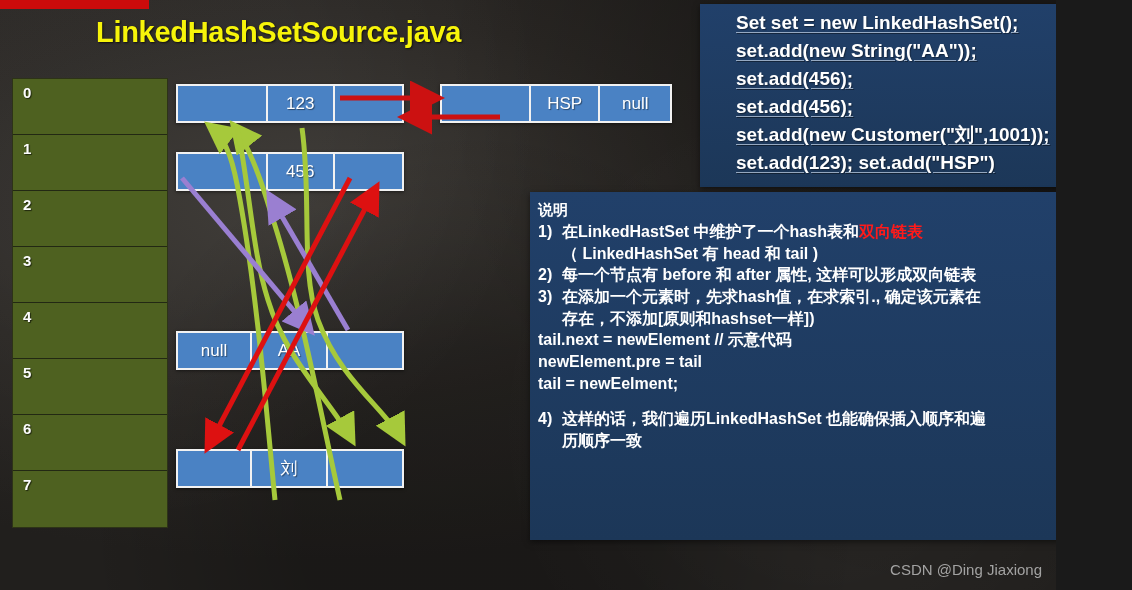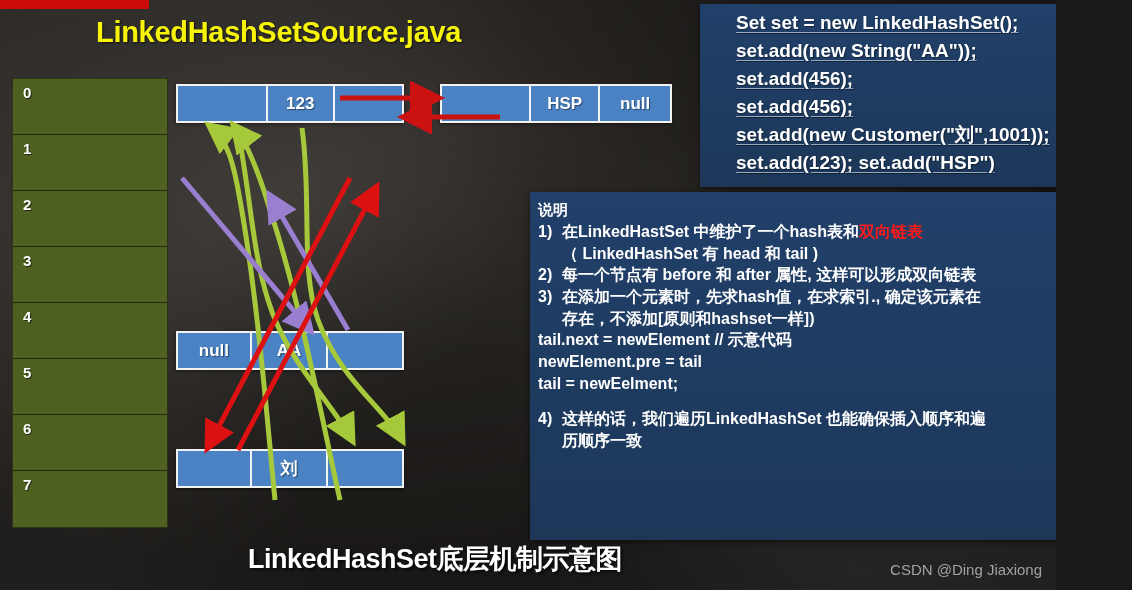--- a/index.html
+++ b/index.html
@@ -89,21 +89,21 @@
   }
   .node .cell {
     background: #4a82c4;
     border-right: 2px solid #f2f2f2;
     box-sizing: border-box;
     display: flex;
     align-items: center;
     justify-content: center;
     color: #ffffff;
     font-size: 17px;
-    font-weight: bold;
+    font-weight: normal;
     text-shadow: 1px 1px 1px rgba(0,0,0,.45);
     overflow: hidden;
     white-space: nowrap;
   }
   .node .cell:last-child { border-right: none; }
 
   
   #node-123  { left: 176px; top:  84px; width: 228px; height: 39px; }
   #node-hsp  { left: 440px; top:  84px; width: 232px; height: 39px; }
   #node-456  { left: 176px; top: 152px; width: 228px; height: 39px; }
@@ -270,20 +270,25 @@
     <div class="cell c1">123</div>
     <div class="cell c2"></div>
   </div>
 
   <div class="node" id="node-hsp">
     <div class="cell c0"></div>
     <div class="cell c1">HSP</div>
     <div class="cell c2">null</div>
   </div>
 
+  <div class="node" id="node-456">
+    <div class="cell c0"></div>
+    <div class="cell c1">456</div>
+    <div class="cell c2"></div>
+  </div>
 
   <div class="node" id="node-aa">
     <div class="cell c0">null</div>
     <div class="cell c1">AA</div>
     <div class="cell c2"></div>
   </div>
 
   <div class="node" id="node-liu">
     <div class="cell c0"></div>
     <div class="cell c1">刘</div>
@@ -358,16 +363,15 @@
 
     <div class="note-gap"></div>
 
     <div class="note-item">
       <span class="note-num">4)</span>
       <span class="note-body">这样的话，我们遍历LinkedHashSet 也能确保插入顺序和遍</span>
     </div>
     <div class="note-sub">历顺序一致</div>
   </div>
 
-  <div class="caption">LinkedHashSet底层机制示意图</div>
   <div class="watermark">CSDN @Ding Jiaxiong</div>
 
 </div>
 
 </body></html>

